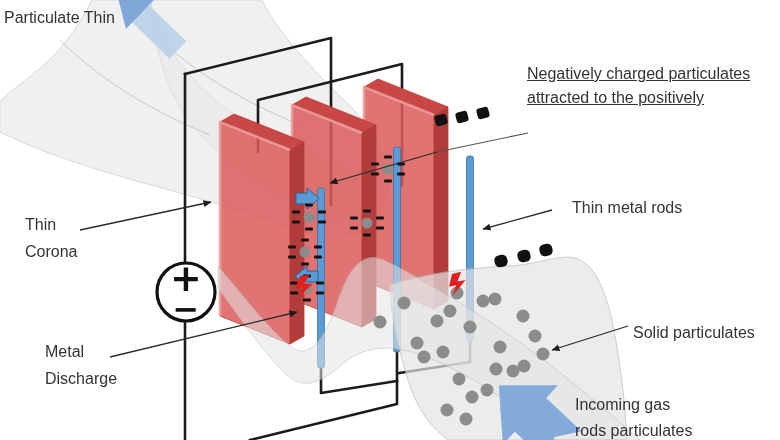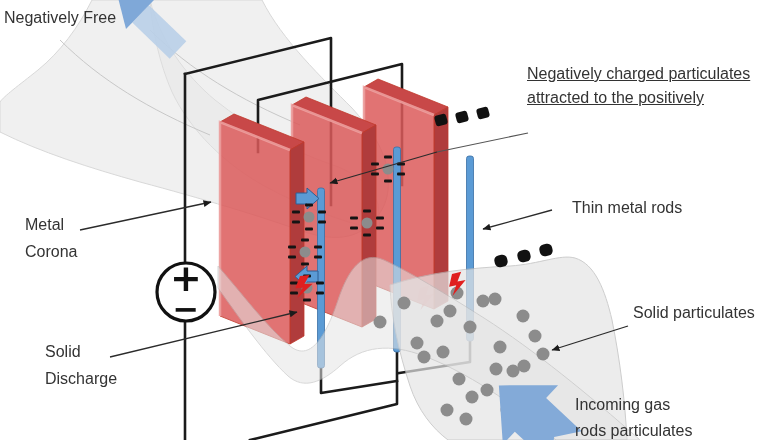--- a/index.html
+++ b/index.html
@@ -205,37 +205,37 @@
       <path class="leader" marker-end="url(#ah)" d="M80,230 L211,202"></path>
       <path class="leader" marker-end="url(#ah)" d="M110,357 L297,312"></path>
       <path class="leader-soft" d="M528,133 L437,152"></path>
       <path class="leader" marker-end="url(#ah)" d="M437,152 L330,183"></path>
       <path class="leader" marker-end="url(#ah)" d="M552,210 L483,229"></path>
       <path class="leader" marker-end="url(#ah)" d="M628,326 L552,350"></path>
     </g>
   </svg>
 
   <div class="lbl" style="left:4px;top:6px;">
-    <span>Negatively Free</span>
+    <span>Particulate Thin</span>
   </div>
   <div class="lbl" style="left:527px;top:62px;text-decoration:underline;">
     <span>Negatively charged particulates</span>
     <span>attracted to the positively</span>
   </div>
   <div class="lbl" style="left:25px;top:211px;line-height:27px;">
+    <span>Thin</span>
+    <span>Corona</span>
+  </div>
+  <div class="lbl" style="left:45px;top:338px;line-height:27px;">
     <span>Metal</span>
-    <span>Corona</span>
-  </div>
-  <div class="lbl" style="left:45px;top:338px;line-height:27px;">
-    <span>Solid</span>
     <span>Discharge</span>
   </div>
   <div class="lbl" style="left:572px;top:196px;">
     <span>Thin metal rods</span>
   </div>
-  <div class="lbl" style="left:633px;top:301px;">
+  <div class="lbl" style="left:633px;top:321px;">
     <span>Solid particulates</span>
   </div>
   <div class="lbl" style="left:575px;top:392px;line-height:26px;">
     <span>Incoming gas</span>
     <span>rods particulates</span>
   </div>
 </div>
 
 </body></html>

